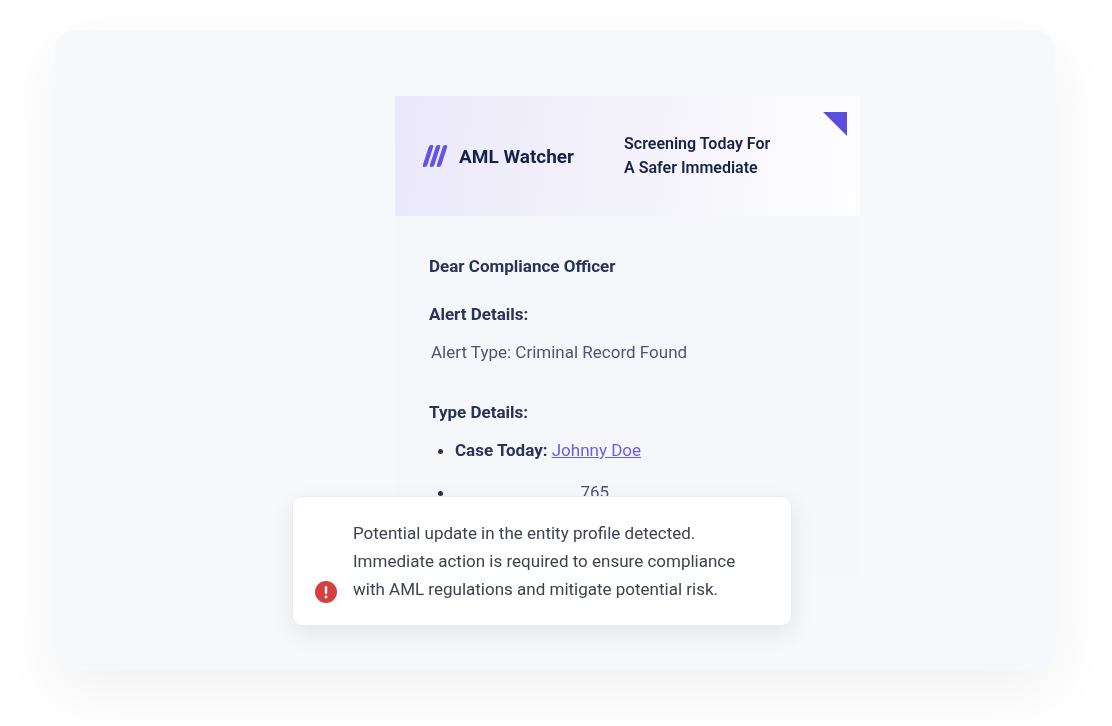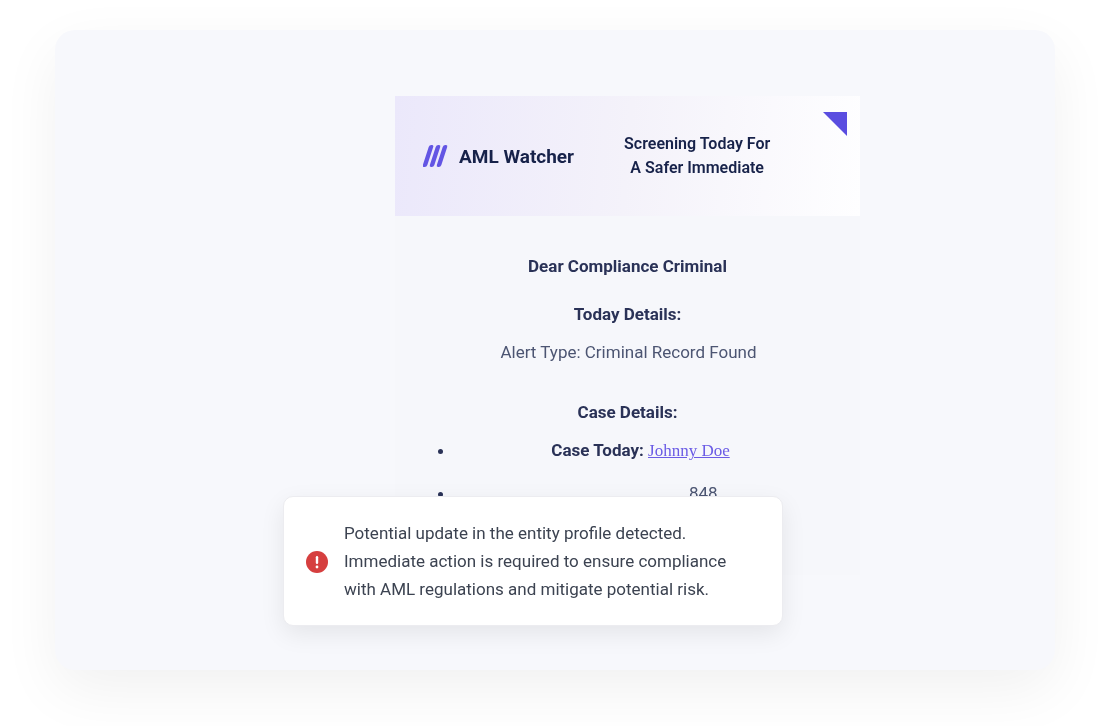--- a/index.html
+++ b/index.html
@@ -28,21 +28,20 @@
       box-shadow: 0 20px 60px rgba(0, 0, 0, 0.06);
     }
 
     .email-card {
       position: absolute;
       top: 66px;
       left: 340px;
       width: 465px;
       background: #eab308;
       border-radius: 2px;
-      text-align: center;
     }
 
     .email-header {
       height: 120px;
       background: linear-gradient(95deg, #ebe8fb 0%, #f4f2fa 50%, #fefeff 100%);
       display: flex;
       align-items: center;
       padding: 0 28px;
       position: relative;
       gap: 50px;
@@ -125,40 +124,39 @@
 
     .case-label {
       font-weight: 700;
       color: #2a3257;
     }
 
     .case-link {
       color: #6b5ce5;
       text-decoration: underline;
       font-weight: 400;
-      font-family: Liberation Serif, serif;
     }
 
     .case-value {
       font-weight: 400;
       color: #4c5572;
     }
 
     .toast-card {
       position: absolute;
       top: 466px;
-      left: 228px;
+      left: 237px;
       width: 500px;
       background: #ffffff;
       border-radius: 10px;
       border: 1px solid #ececf0;
       box-shadow: 0 8px 24px rgba(0, 0, 0, 0.08);
       padding: 22px 26px 22px 22px;
       display: flex;
-      align-items: center;
+      align-items: flex-end;
       gap: 16px;
     }
 
     .toast-icon-wrap {
       flex-shrink: 0;
       width: 22px;
       height: 22px;
       margin-top: 2px;
     }
 
@@ -194,34 +192,34 @@
         <div>A Safer Immediate</div>
       </div>
       <span class="corner-accent">
         <svg viewBox="0 0 24 24" width="24" height="24">
           <polygon points="0,0 24,0 24,24" fill="#5a4de0"></polygon>
         </svg>
       </span>
     </div>
 
     <div class="email-body">
-      <div class="greeting">Dear Compliance Criminal</div>
-
-      <div class="section-heading">Today Details:</div>
+      <div class="greeting">Dear Compliance Officer</div>
+
+      <div class="section-heading">Alert Details:</div>
       <div class="alert-type">
         <span>Alert Type: </span><span>Criminal Record Found</span>
       </div>
 
-      <div class="section-heading case">Case Details:</div>
+      <div class="section-heading case">Type Details:</div>
       <ul class="case-list">
         <li>
           <span class="case-label">Case Today: </span><a href="#" class="case-link">Johnny Doe</a>
         </li>
         <li>
-          <span class="case-value" style="visibility:hidden">Case ID: xxxxxxx</span><span class="case-value">848</span>
+          <span class="case-value" style="visibility:hidden">Case ID: xxxxxxx</span><span class="case-value">765</span>
         </li>
       </ul>
     </div>
 
   </div>
 
   <div class="toast-card">
     <span class="toast-icon-wrap">
       <svg viewBox="0 0 22 22" width="22" height="22">
         <circle cx="11" cy="11" r="11" fill="#d63f3f"></circle>

